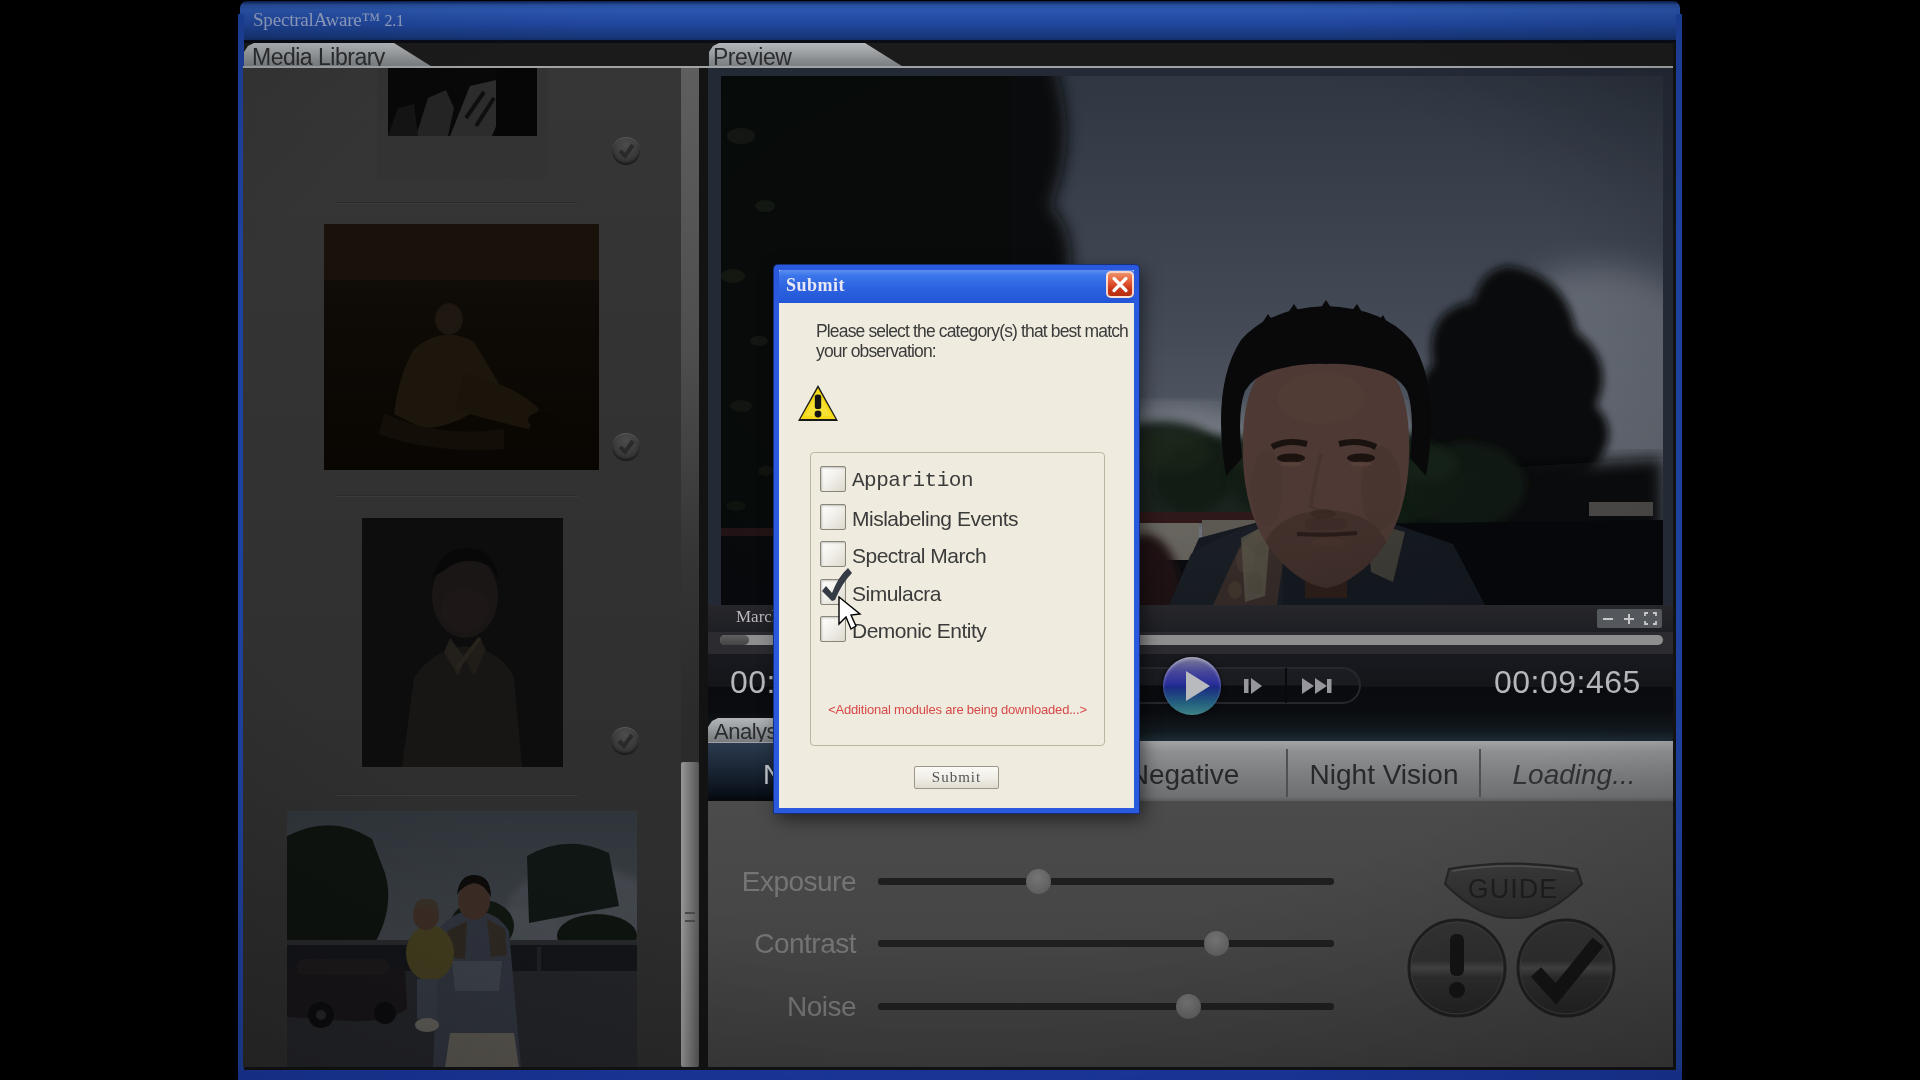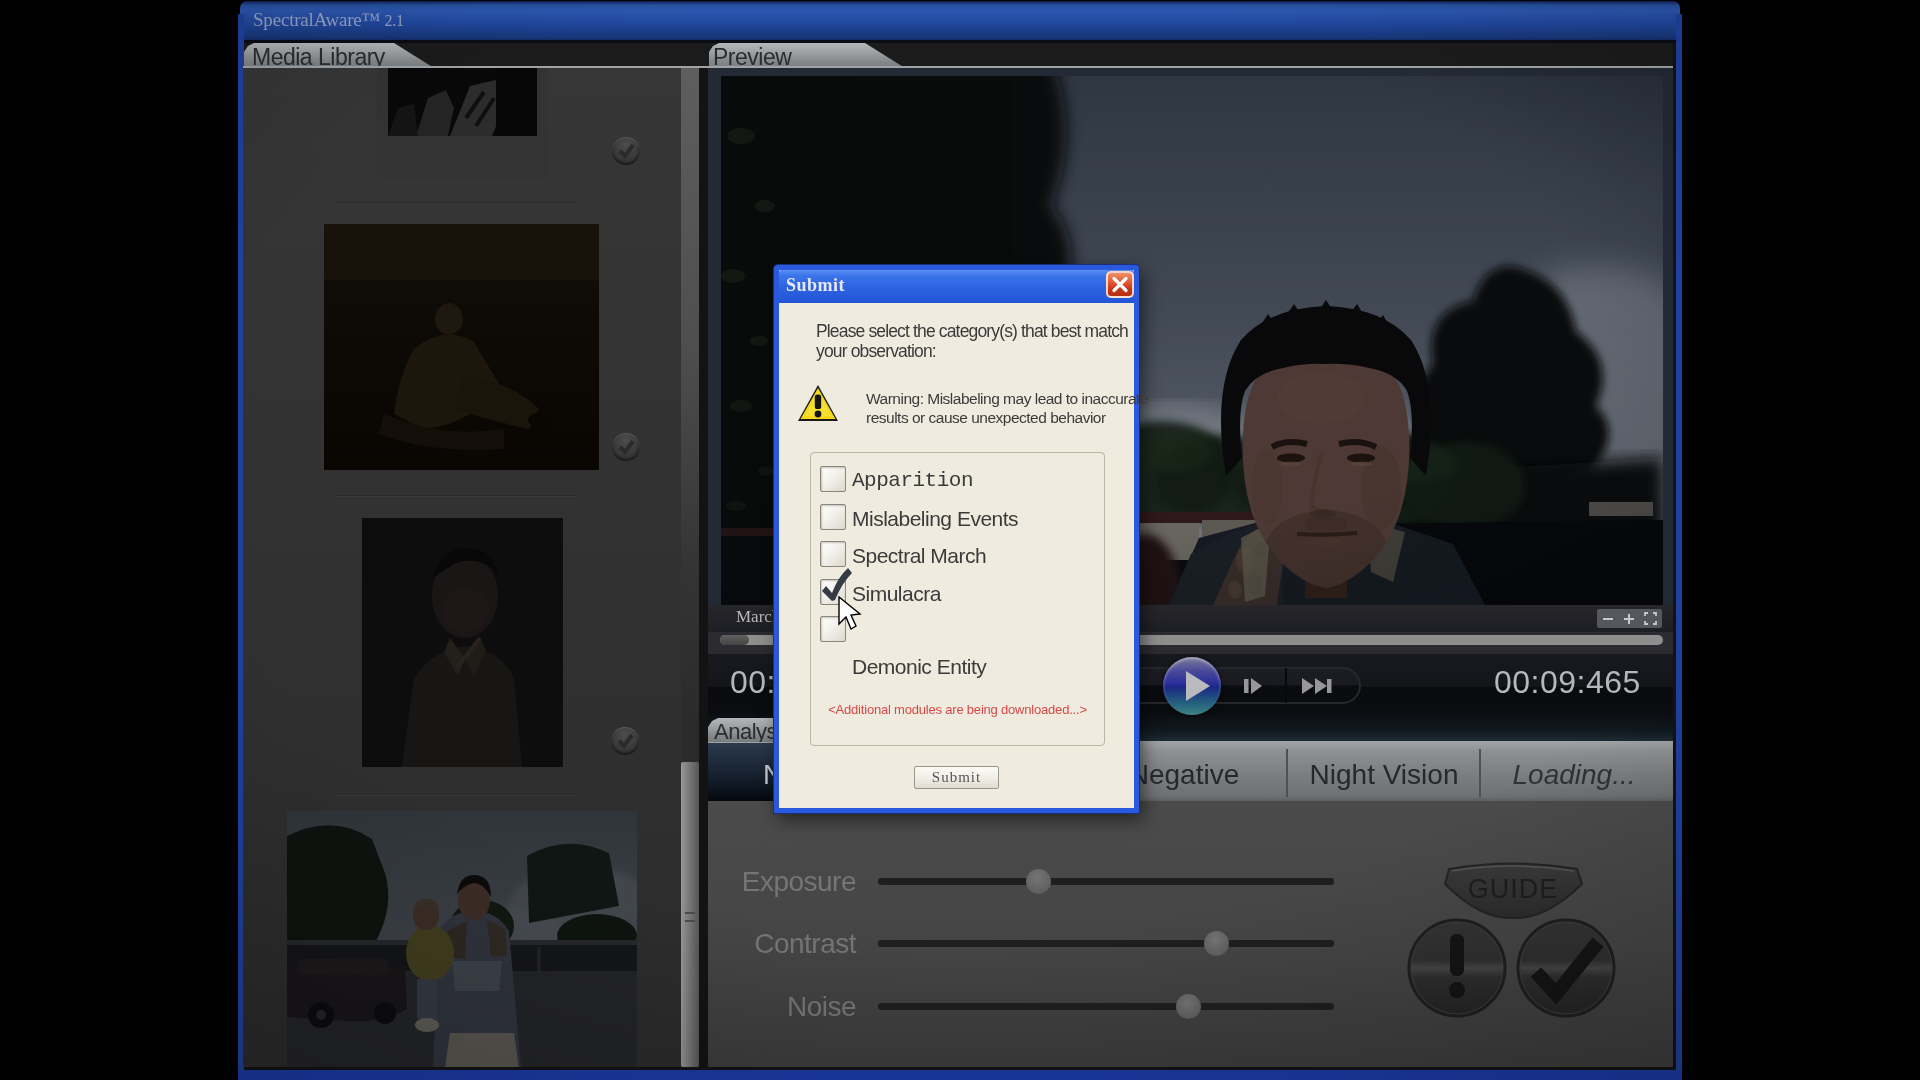--- a/index.html
+++ b/index.html
@@ -462,32 +462,31 @@
         </svg>
       </div>
     <div class="dlgtext" style="left:13px; top:52px; width:330px;">Please select the category(s) that best match<br>your observation:</div>
     <svg class="abs" style="left:17px; top:112px;" width="44" height="42">
       <polygon points="22,3 42,39 2,39" fill="#1a1a1a"></polygon>
       <polygon points="22,6 39.5,37 4.5,37" fill="#f5d916"></polygon>
       <polygon points="22,10 35,34 9,34" fill="#f8e44a" opacity="0.6"></polygon>
       <rect x="18.8" y="12.5" width="6.4" height="14.5" rx="2.6" fill="#141414"></rect>
       <circle cx="22" cy="32" r="3.4" fill="#141414"></circle>
     </svg>
-    <div class="dlgtext" style="left:63px; top:119px; width:300px; font-size:15.5px; letter-spacing:-0.5px; line-height:19px;">Warning: Mislabeling may lead to inaccurate results or cause unexpected behavior</div>
     <div id="groupbox"></div>
     <div class="cb" style="top:196px;"></div>
     <div class="cb" style="top:233.6px;"></div>
     <div class="cb" style="top:271.2px;"></div>
     <div class="cb" style="top:308.8px;"></div>
     <div class="cb" style="top:346.4px;"></div>
     <div class="cblabel" style="top:199px;font-family:Liberation Mono, monospace;">Apparition</div>
     <div class="cblabel" style="top:236.6px;">Mislabeling Events</div>
     <div class="cblabel" style="top:274.2px;">Spectral March</div>
     <div class="cblabel" style="top:311.8px;">Simulacra</div>
-    <div class="cblabel" style="top:349.4px;margin-top:36px;">Demonic Entity</div>
+    <div class="cblabel" style="top:349.4px;">Demonic Entity</div>
 
     <svg class="abs" style="left:40px; top:294px;" width="38" height="44">
       <path d="M 3 27 L 7 22 L 13 29 Q 19 13 29 4 L 33 9 Q 23 19 16 36 L 13 37 Z" fill="#343b44"></path>
     </svg>
 
     <svg class="abs" style="left:57px; top:326px;" width="28" height="36">
       <polygon points="3,1 3,28 10,21 15,33 20,30 15,19 24,18" fill="#fff" stroke="#000" stroke-width="1.4"></polygon>
     </svg>
     <div id="redtext">&lt;Additional modules are being downloaded...&gt;</div>
     <div id="submitbtn">Submit</div>

